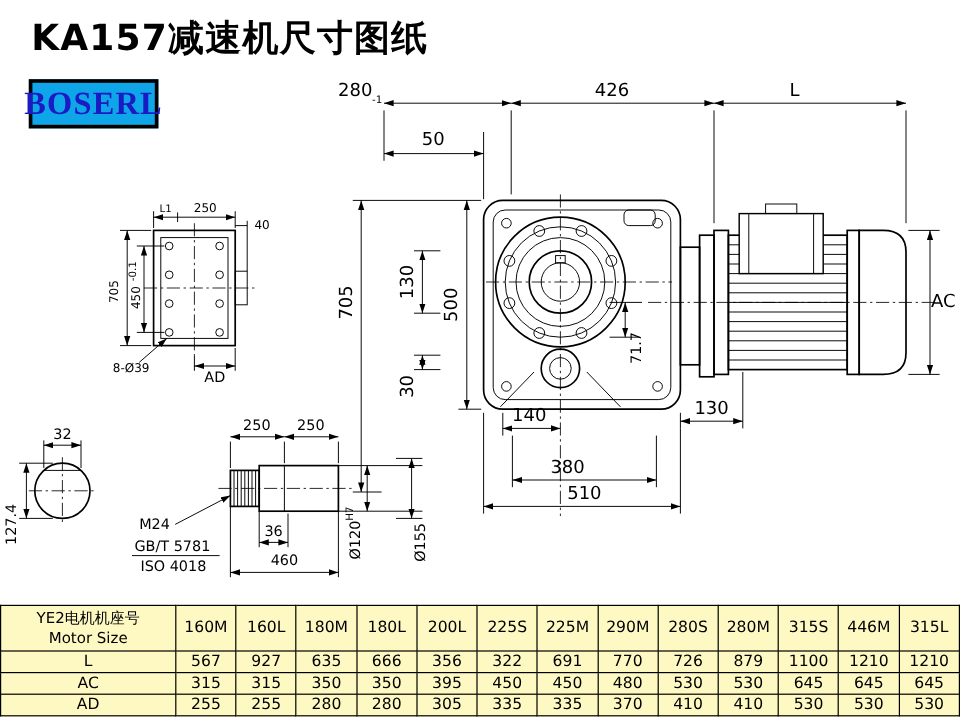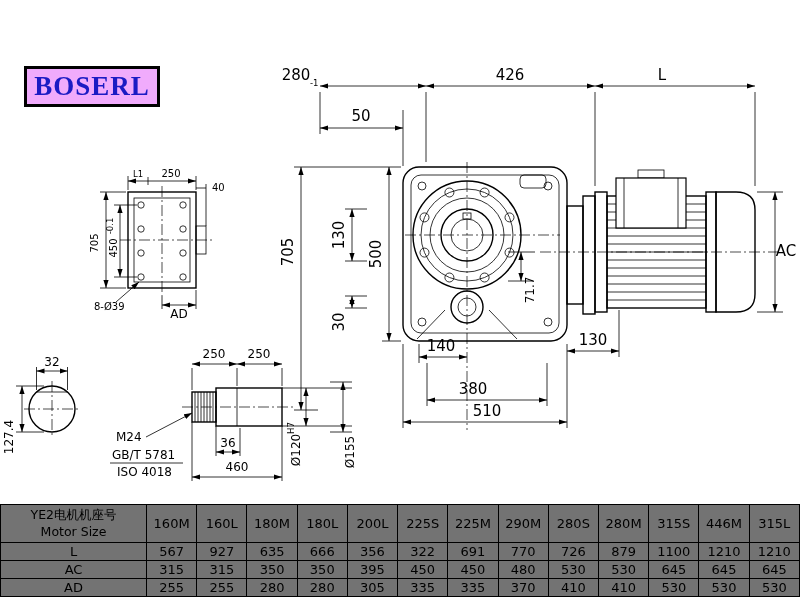--- a/index.html
+++ b/index.html
@@ -1,33 +1,33 @@
 <!DOCTYPE html>
 <html><head>
 <meta charset="utf-8">
 <style>
   *{margin:0;padding:0;box-sizing:border-box}
   html,body{background:#fff}
   body{width:800px;height:601px;overflow:hidden}
   .page{position:relative;width:800px;height:601px;background:#fff;font-family:"DejaVu Sans",sans-serif;color:#000}
   .title{position:absolute;left:26px;top:12px;font-size:30px;font-weight:700;letter-spacing:1px;font-family:"DejaVu Sans",sans-serif;white-space:nowrap}
-  .logo{position:absolute;left:24px;top:66px;width:136px;height:41px;border:3px solid #000;background:#f0abfc;display:flex;align-items:center;justify-content:center}
+  .logo{position:absolute;left:24px;top:66px;width:108px;height:41px;border:3px solid #000;background:#0ea5e9;display:flex;align-items:center;justify-content:center}
   .logo span{font-family:"Liberation Serif",serif;font-weight:700;font-size:27px;letter-spacing:1px}
   svg.drawing{position:absolute;left:0;top:0}
   svg text{fill:#000;font-family:"DejaVu Sans",sans-serif}
   .ol{fill:none;stroke:#000;stroke-width:1.4}
   .th{fill:none;stroke:#000;stroke-width:0.8}
   .wf{fill:#fff;stroke:#000;stroke-width:1.2}
   .dim{stroke:#000;stroke-width:0.8;fill:none}
   .ae{marker-start:url(#arr);marker-end:url(#arr)}
   .ml{marker-end:url(#arr)}
   .cl{stroke:#000;stroke-width:0.7;stroke-dasharray:11 3 2 3;fill:none}
   .t15{font-size:15px}.t12{font-size:12px}.t10{font-size:10px}.t8{font-size:8.5px}
   .mid{text-anchor:middle}
-  .size-table{position:absolute;left:0;top:504px;width:800px;border-collapse:collapse;table-layout:fixed;background:#737373;font-family:"DejaVu Sans",sans-serif}
+  .size-table{position:absolute;left:0;top:504px;width:800px;border-collapse:collapse;table-layout:fixed;background:#fef9c3;font-family:"DejaVu Sans",sans-serif}
   .size-table th,.size-table td{border:1px solid #000;font-weight:400;text-align:center;padding:0;font-size:13px;color:#000;overflow:hidden}
   .size-table thead tr{height:38px}
   .size-table tbody tr{height:18px}
   .hdr-cn,.hdr-en{font-size:12.5px;line-height:1.3}
   col.c-label{width:146px}
 </style>
 </head>
 <body>
 
 <div class="page">
@@ -281,20 +281,21 @@
       <text class="t12 mid" transform="rotate(-90 300 450)" x="300" y="450">Ø120</text>
       <text class="t8 mid" transform="rotate(-90 294 428)" x="294" y="428">H7</text>
 
       <line class="th" x1="330" y1="382" x2="352" y2="382"></line>
       <line class="th" x1="330" y1="432" x2="352" y2="432"></line>
       <line class="dim ae" x1="343" y1="382" x2="343" y2="432"></line>
       <text class="t12 mid" transform="rotate(-90 354 452)" x="354" y="452">Ø155</text>
     </g>
   </svg>
 
+  <h1 class="title">KA157减速机尺寸图纸</h1>
 
   <div class="logo">
     <span style="color: rgb(27, 27, 196);">BOSERL</span>
   </div>
 
   <table class="size-table">
     <colgroup>
       <col class="c-label">
       <col>
         <col>

